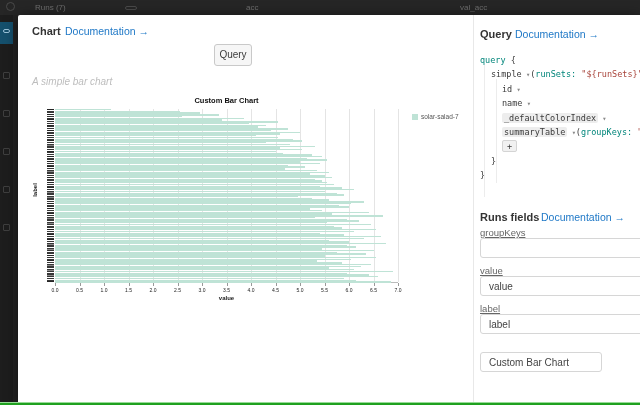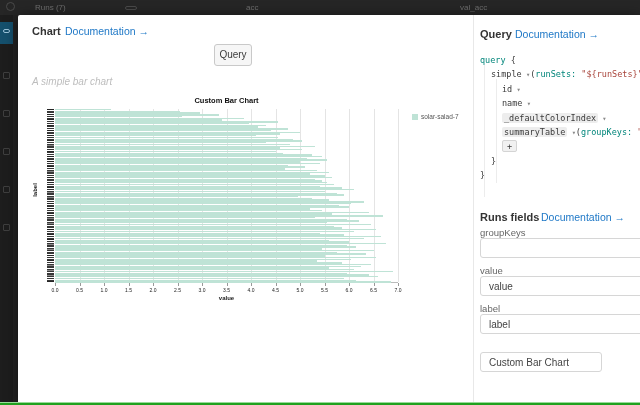--- a/index.html
+++ b/index.html
@@ -62,21 +62,21 @@
   .tok-t { color:#00857a; }
   .tok-s { color:#a8433a; }
   .tok-v { color:#a050c0; }
   .tok-p { color:#3a3a3a; }
   .tok-a { color:#8a8a8a; font-size:7px; cursor:pointer; }
   .tok-chip { background:#ededed; border-radius:2px; padding:0 2px; }
   .tok-plus { background:#f1f1f1; border:1px solid #d4d4d4; border-radius:2px; padding:0 4px; cursor:pointer; }
   .guide { position:absolute; width:1px; background:#ececec; }
 
   #fields-hd { left:462px; top:196px; }
-  .fld-label { position:absolute; left:462px; font-size:9.5px; color:#666; }
+  .fld-label { position:absolute; left:462px; font-size:9.5px; color:#666;text-decoration:underline; }
   .fld-input { position:absolute; left:462px; height:20px; border:1px solid #d6d6d6; border-radius:3px;
                background:#fff; font-size:10px; color:#444; padding:0 8px; font-family:"Liberation Sans",sans-serif; }
 
   
   #bottom-bar { position:absolute; left:0; bottom:0; width:640px; height:3px; background:#1fa11f; border-top:1px solid #97db97; z-index:9; }
 </style>
 </head>
 <body>
 
 <div id="backdrop">

